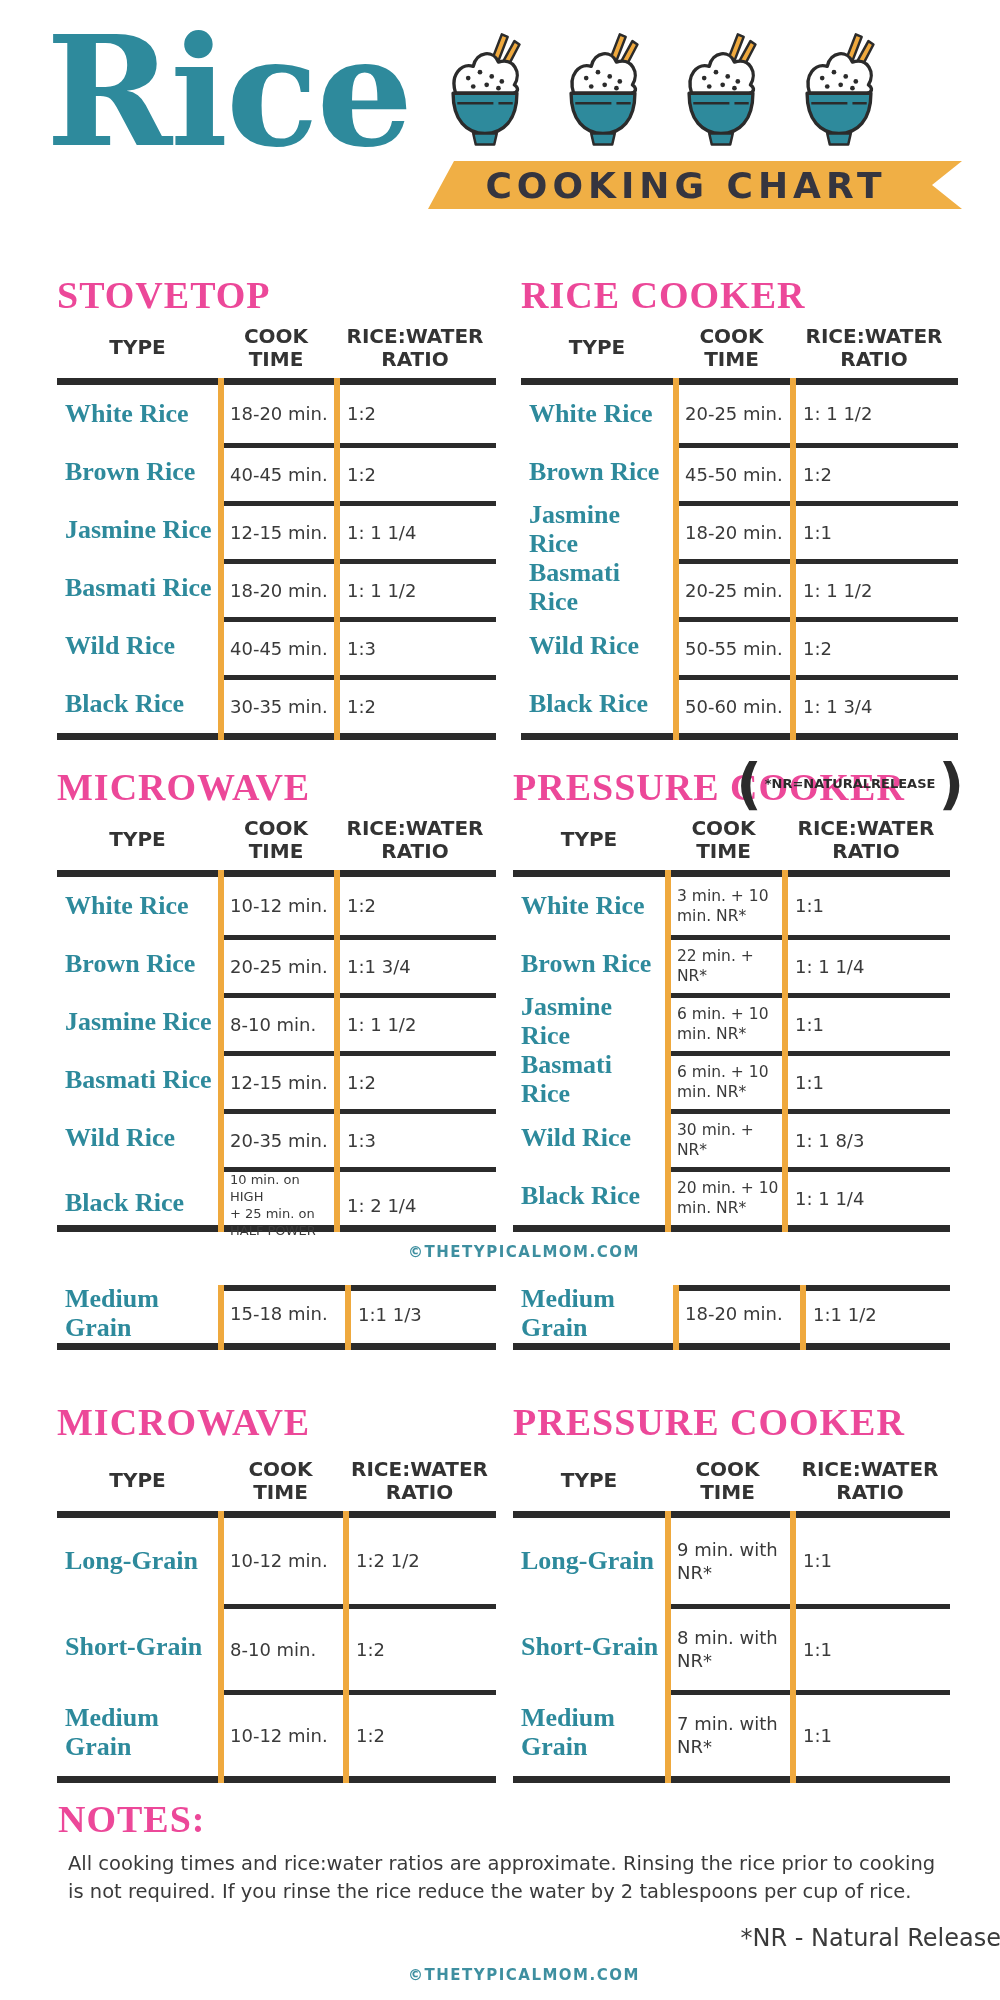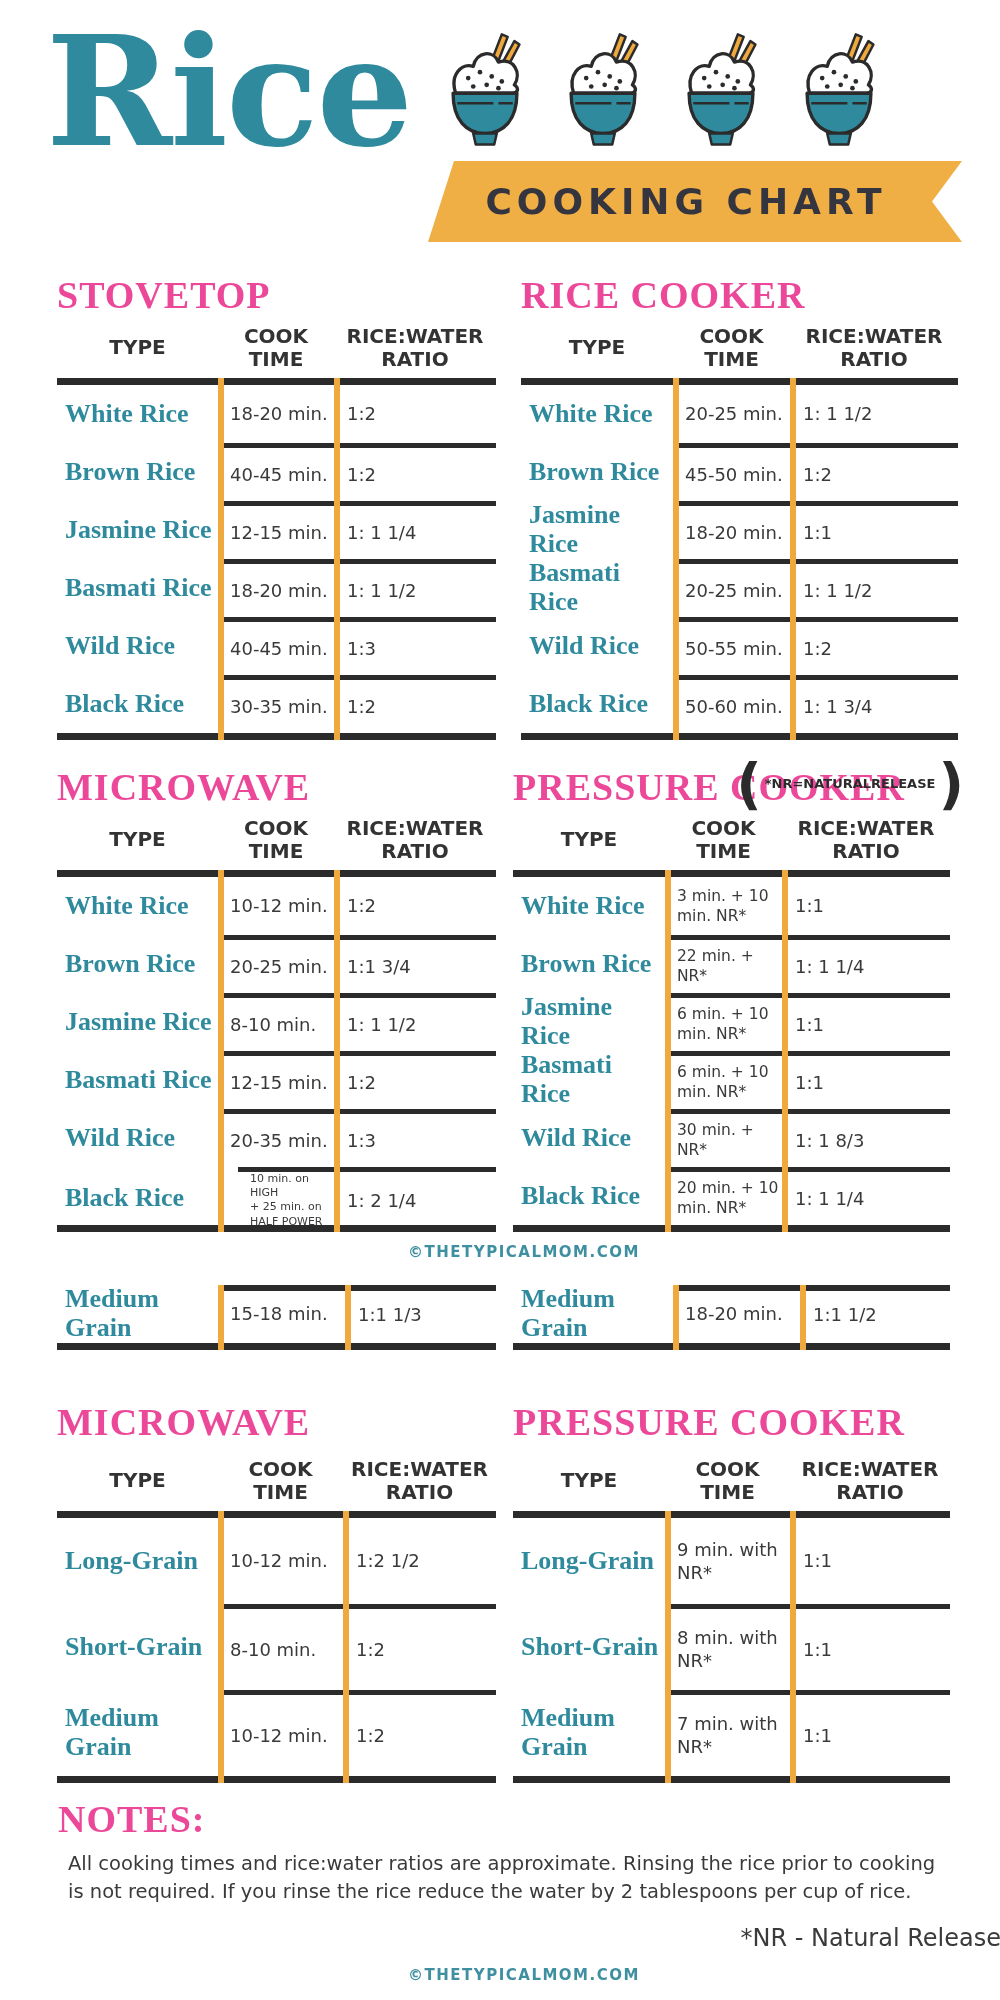--- a/index.html
+++ b/index.html
@@ -5,21 +5,21 @@
   html,body{margin:0;padding:0;background:#fff;}
   .page{position:relative;width:1000px;height:2000px;background:#fff;overflow:hidden;
         font-family:"DejaVu Sans",sans-serif;color:#3A3A3A;padding-left:48px;}
 
   
   .title{position:absolute;left:46px;top:8px;margin:0;
          font-family:"DejaVu Serif",serif;font-weight:bold;
          font-size:152px;line-height:1.1;color:#2E8A9C;letter-spacing:-2px;}
   .bowls{position:absolute;left:443px;top:26px;display:flex;gap:34px;}
   .bowls svg{display:block;}
-  .banner{position:absolute;left:428px;top:161px;width:534px;height:81px;background:#F0AF45;
+  .banner{position:absolute;left:428px;top:161px;width:534px;height:48px;background:#F0AF45;
           clip-path:polygon(26px 0,100% 0,calc(100% - 30px) 50%,100% 100%,0 100%);
           display:flex;align-items:center;justify-content:center;}
   .banner span{font-size:36px;font-weight:bold;letter-spacing:5px;color:#35353F;padding-right:18px;}
 
   
   .table-block{position:absolute;}
   #t-stovetop{left:57px;top:276px;width:439px;--c1:161px;--c2:116px;}
   #t-rice-cooker{left:521px;top:276px;width:437px;--c1:152px;--c2:117px;}
   #t-microwave{left:57px;top:768px;width:439px;--c1:161px;--c2:116px;}
   #t-pressure-cooker{left:513px;top:768px;width:437px;--c1:152px;--c2:117px;}
@@ -38,21 +38,21 @@
   .tbody-grid{position:relative;border-top:7px solid #2B2B2B;border-bottom:7px solid #2B2B2B;}
   .trow{display:grid;grid-template-columns:var(--c1) var(--c2) 1fr;height:58px;}
   .grain .trow{height:86px;}
   .trow>div{display:flex;align-items:center;}
   .trow + .trow .cell-time, .trow + .trow .cell-ratio{border-top:5px solid #2B2B2B;}
   .cell-type{padding-left:8px;font-family:"Liberation Serif",serif;font-weight:bold;
              font-size:26px;line-height:1.1;color:#2E8A9C;white-space:pre-line;}
   .cell-time{padding-left:12px;font-size:18px;white-space:pre-line;line-height:1.3;}
   .cell-ratio{padding-left:13px;font-size:18px;}
   #t-pressure-cooker .cell-time{font-size:15.5px;}
-  #t-microwave .trow:nth-child(6) .cell-time{font-size:11px;line-height:1.3;margin-left:20px;}
+  #t-microwave .trow:nth-child(6) .cell-time{font-size:13px;line-height:1.3;}
   .oline{position:absolute;top:-7px;bottom:-7px;width:6px;background:#EFA93E;z-index:3;}
   .oline.o1{left:var(--c1);}
   .oline.o2{left:calc(var(--c1) + var(--c2));}
 
   
   .nr-note{position:absolute;right:-14px;top:-12px;display:flex;align-items:center;color:#2B2B2B;}
   .nr-note .paren{font-size:56px;font-weight:bold;line-height:1;}
   .nr-note .mid{display:flex;flex-direction:row;align-items:center;padding:0 3px;}
   .nr-note .mid span{font-weight:bold;font-size:13px;line-height:1.15;}
 

